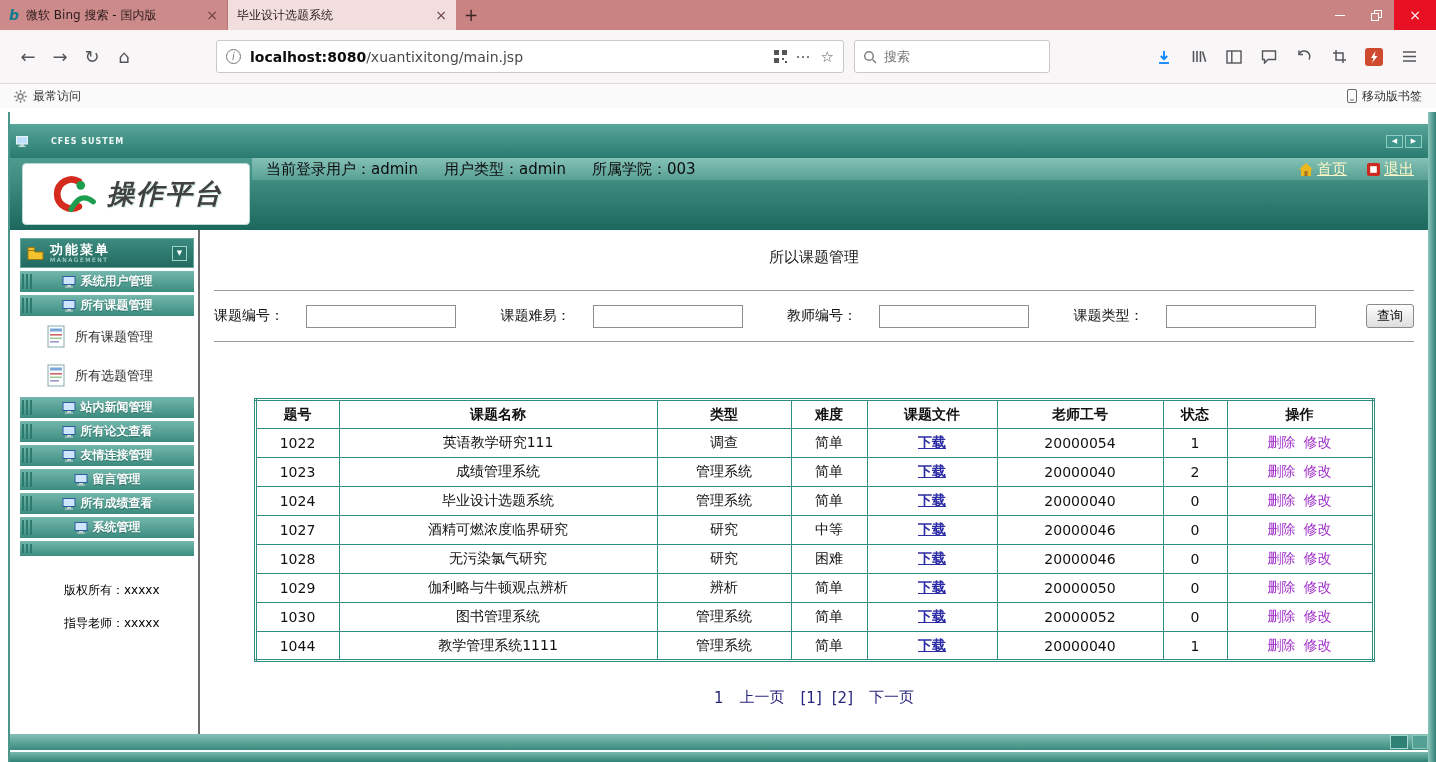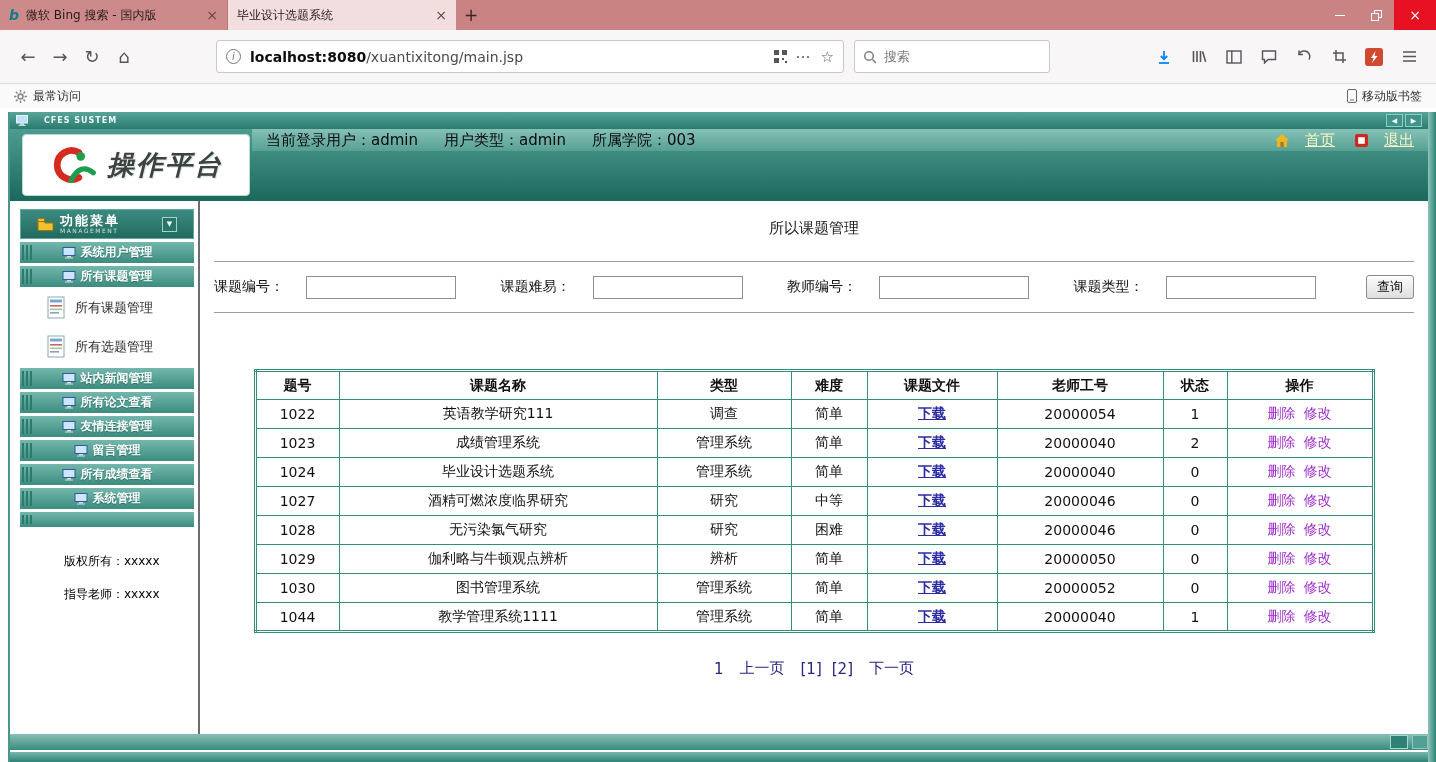--- a/index.html
+++ b/index.html
@@ -33,40 +33,40 @@
   .searchbar input { border:none; outline:none; width:130px; font-size:13px; color:#333; font-family:inherit; background:transparent; }
   .tool-icons { margin-left:auto; display:flex; align-items:center; gap:5px; }
   .tool-btn { width:30px; height:30px; display:flex; align-items:center; justify-content:center; }
 
   .bookmarks { height:24px; background:#fbfafa; display:flex; align-items:center; padding:0 14px; font-size:12px; color:#333; gap:6px; }
   .bm-right { margin-left:auto; display:flex; align-items:center; gap:5px; }
 
   
   .page { position:absolute; left:8px; top:112px; width:1428px; height:650px; background:#fff; border-left:2px solid #4a968a; display:flex; flex-direction:column; }
   .frame-right { position:absolute; right:0; top:0; width:8px; height:100%; background:linear-gradient(90deg,#8cc4ba,#2f8175); z-index:5; }
-  .cfes-bar { height:17px; background:linear-gradient(180deg,#58a59a,#2a7b6f); display:flex; align-items:center; padding:0 14px 0 6px; gap:16px; flex:none; }
+  .cfes-bar { height:34px; background:linear-gradient(180deg,#58a59a,#2a7b6f); display:flex; align-items:center; padding:0 14px 0 6px; gap:23px; flex:none;margin-top:12px; }
   .cfes-title { color:#eef8f5; font-size:8px; font-weight:bold; letter-spacing:1px; }
   .cfes-btns { margin-left:auto; display:flex; gap:2px; }
   .scroll-btn { width:17px; height:13px; background:#3f958a; border:1px solid #8fccc1; color:#fff; font-size:7px; display:flex; align-items:center; justify-content:center; }
 
   .page-header { height:72px; background:linear-gradient(180deg,#4e9c90,#1c685d); position:relative; flex:none; }
   .logo-panel { position:absolute; left:12px; top:5px; width:228px; height:62px; background:#fff; border:1px solid #b7d9d3; border-radius:4px; display:flex; align-items:center; justify-content:center; gap:8px; z-index:2; }
   .logo-text { font-size:27px; font-weight:bold; font-style:italic; color:#404040; letter-spacing:2px; text-shadow:1px 1px 0 #cfe8e2; }
   .user-strip { position:absolute; left:242px; right:8px; top:0; height:22px; background:linear-gradient(180deg,#85c1b6,#58a094); display:flex; align-items:center; padding:0 14px; gap:26px; font-size:15px; color:#0b0b0b; }
   .header-links { margin-left:auto; display:flex; align-items:center; gap:20px; }
-  .hlink { display:flex; align-items:center; gap:16px; color:#f9f6c6; font-size:15px; text-decoration:underline; }
+  .hlink { display:flex; align-items:center; gap:4px; color:#f9f6c6; font-size:15px; text-decoration:underline; }
 
   .page-body { flex:1; display:flex; min-height:0; padding-right:8px; }
   .sidebar { width:188px; flex:none; padding:8px 0 0 10px; }
   .v-divider { width:2px; background:#6d6d6d; flex:none; }
   .main { flex:1; min-width:0; padding:0 14px; }
 
   
   .menu { width:174px; }
-  .menu-header { height:30px; background:linear-gradient(180deg,#3c8b80,#236a5f); border:1px solid #63a89d; display:flex; align-items:center; gap:6px; padding:0 16px; }
+  .menu-header { height:30px; background:linear-gradient(180deg,#3c8b80,#236a5f); border:1px solid #63a89d; display:flex; align-items:center; gap:6px; padding:0 6px; }
   .menu-titles { display:flex; flex-direction:column; line-height:1.05; }
   .menu-title { color:#fff; font-weight:bold; font-size:13px; letter-spacing:2px; }
   .menu-subtitle { color:#c4e5de; font-size:6px; letter-spacing:1.5px; }
   .menu-toggle { margin-left:auto; width:15px; height:15px; background:#2a7569; border:1px solid #9ed4c9; color:#fff; font-size:7px; display:flex; align-items:center; justify-content:center; }
   .mi { margin-top:3px; display:flex; align-items:center; position:relative; }
   .mi.teal { height:21px; background:linear-gradient(180deg,#74b7ac,#3c8c80); justify-content:center; gap:5px; color:#fff; font-weight:bold; font-size:12px; text-shadow:0 1px 1px #2a6f64; }
   .mi.teal::before { content:""; position:absolute; left:2px; top:3px; bottom:3px; width:11px;
       background:repeating-linear-gradient(90deg,#2c7a6e 0 2px, rgba(255,255,255,0) 2px 4px); }
   .mi.white { height:36px; background:#fff; gap:8px; padding-left:26px; color:#2b2b2b; font-size:13px; }
   .menu-cap { height:15px; margin-top:3px; background:linear-gradient(180deg,#74b7ac,#3c8c80); position:relative; }

